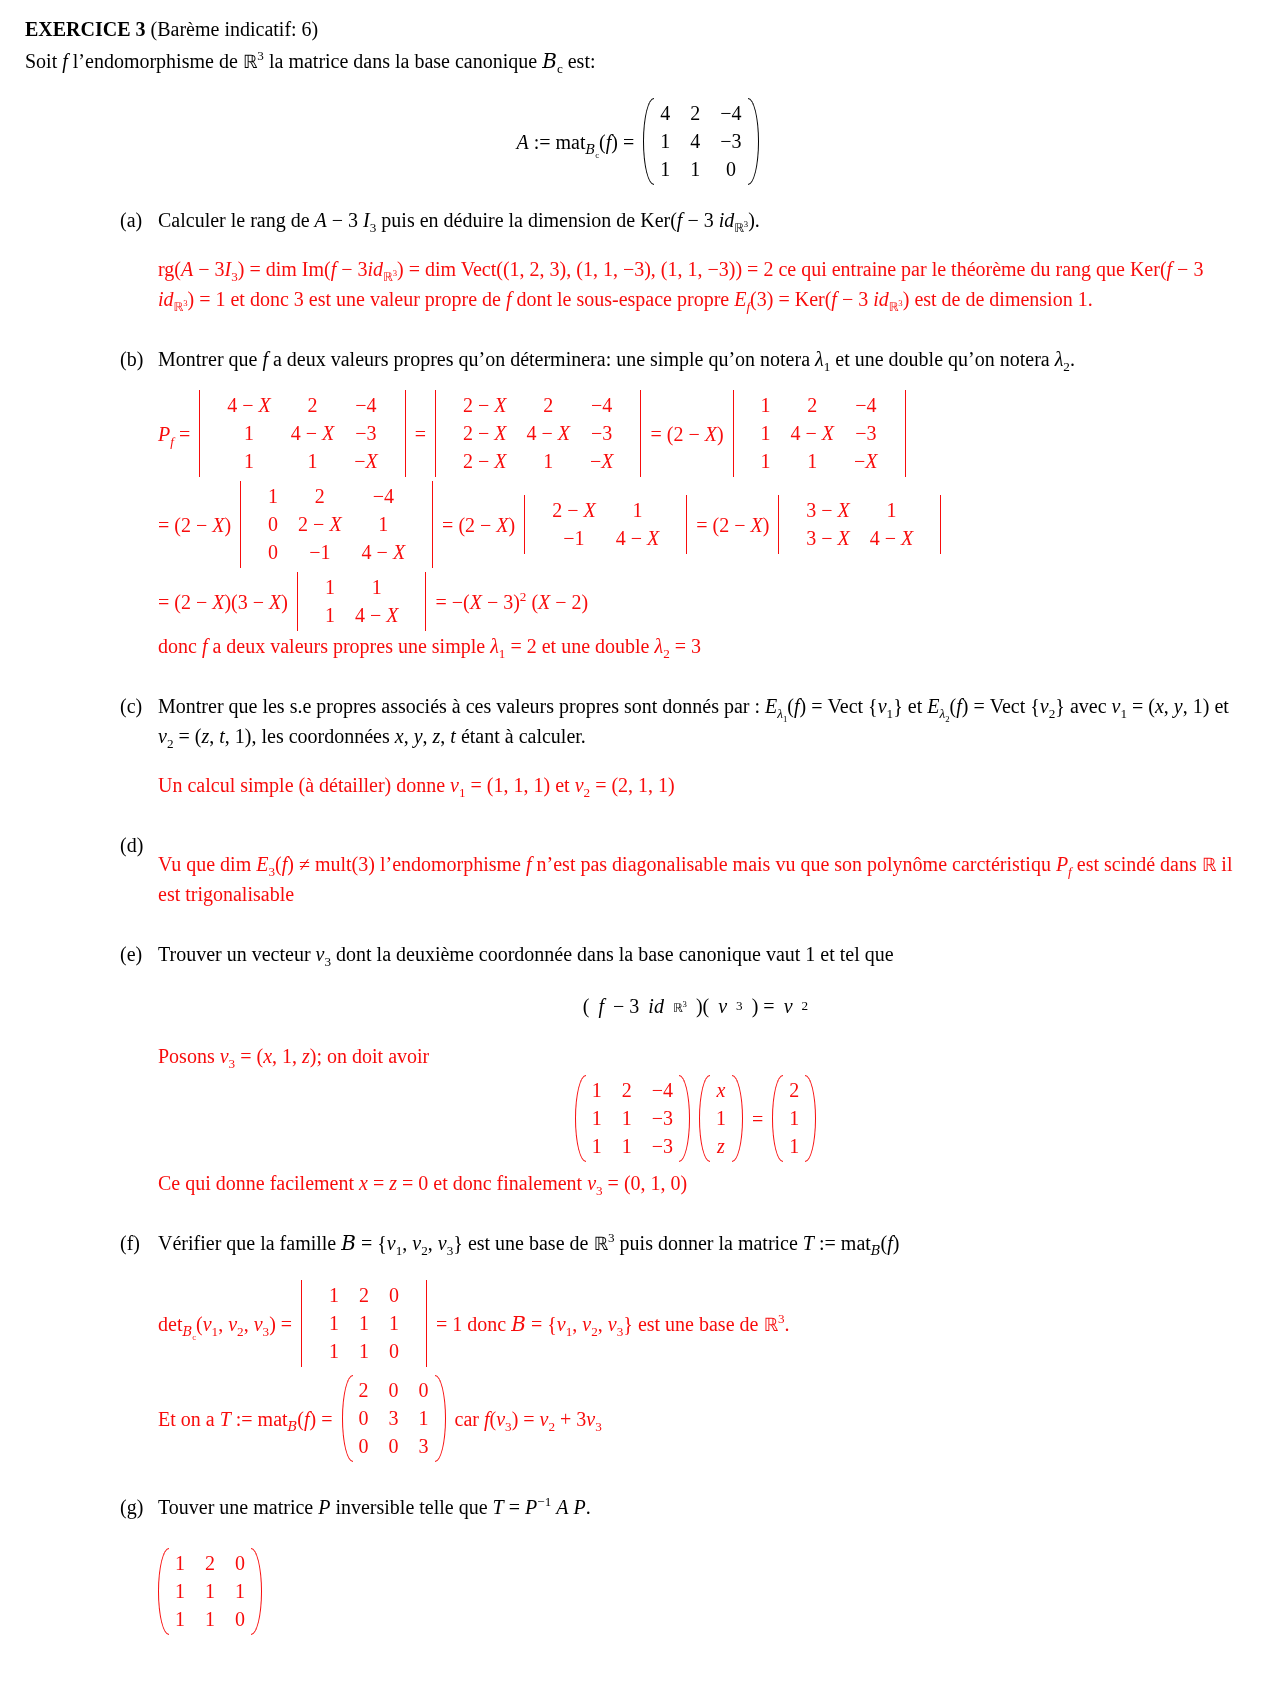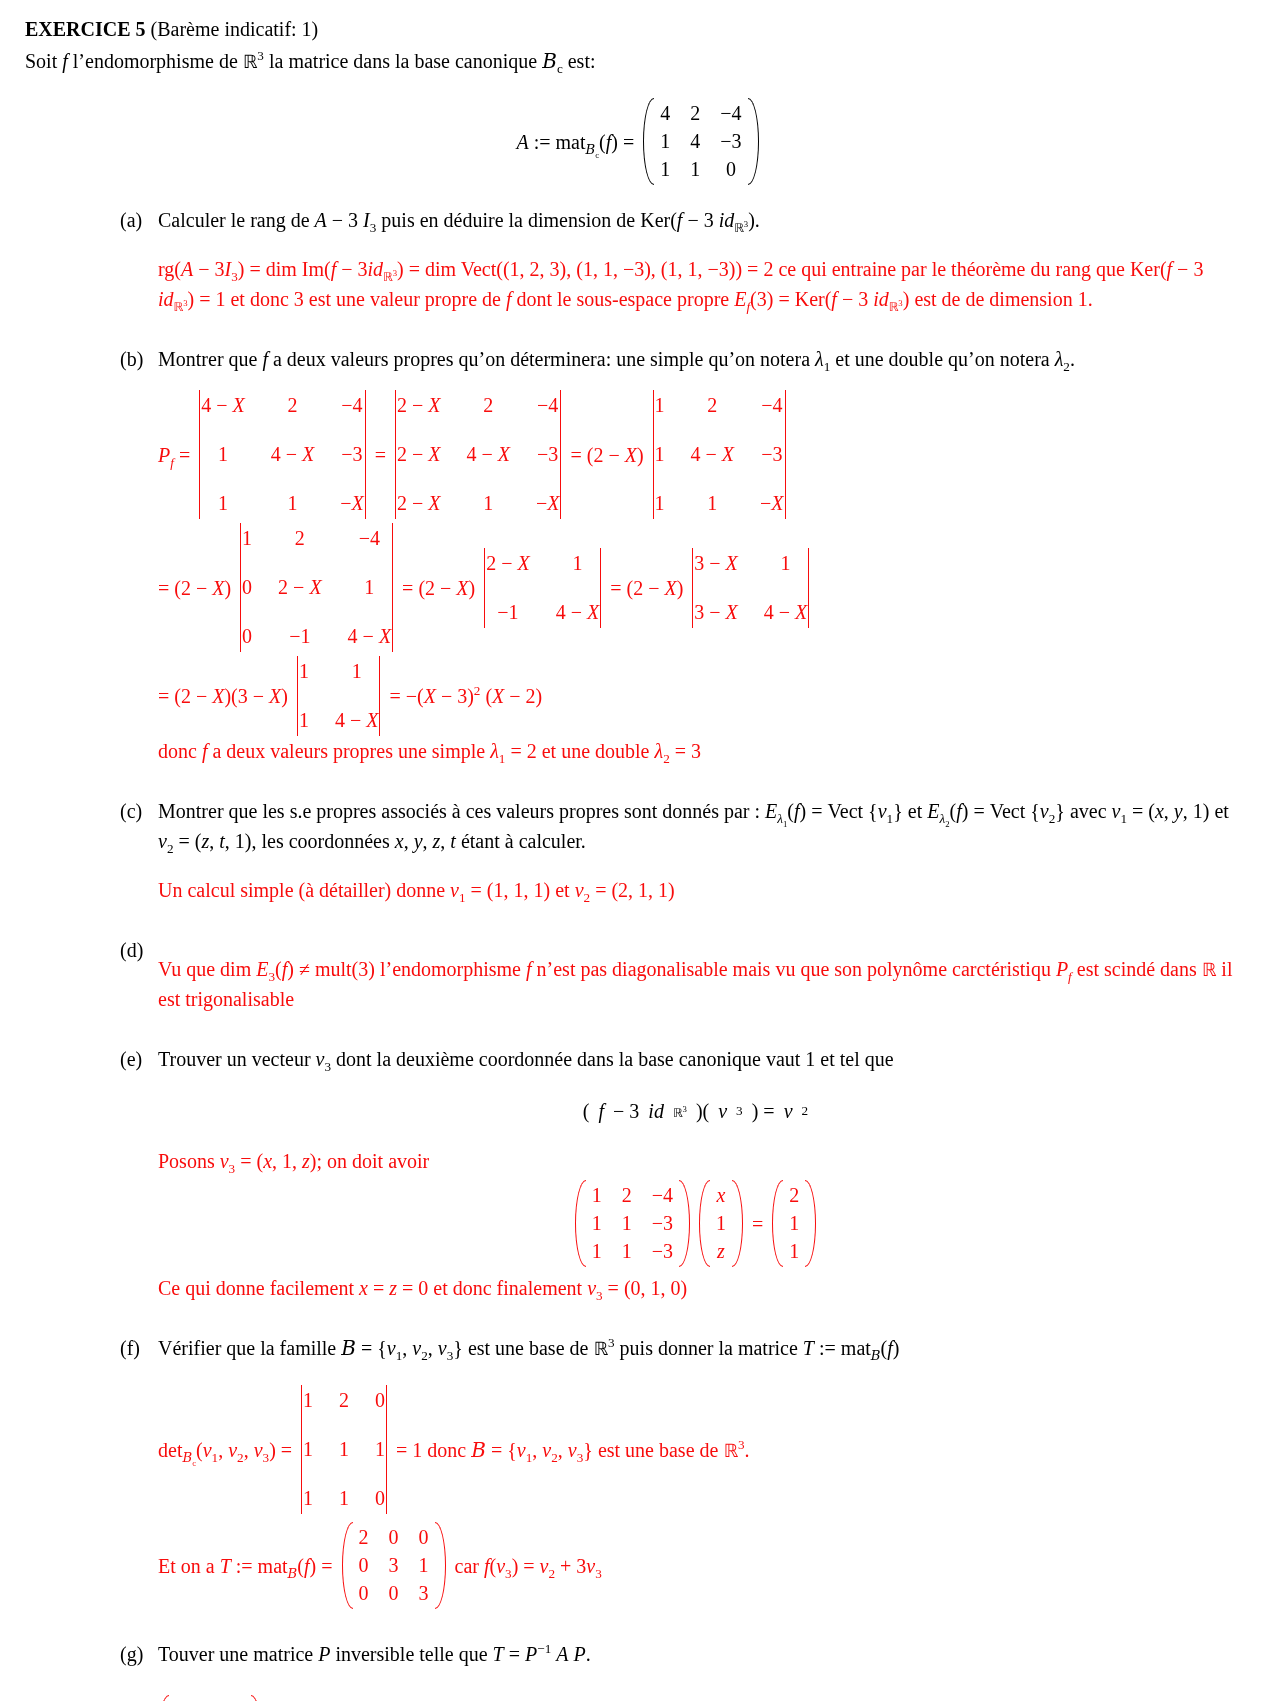--- a/index.html
+++ b/index.html
@@ -24,42 +24,42 @@
   .item-label { flex:0 0 38px; }
   .item-body { flex:1; max-width:1075px; }
   .answer { margin-top:19px; }
 
   
   .ceq { display:flex; justify-content:center; align-items:center; gap:9px; margin:22px 0 20px 0; }
 
   
   .grid { display:grid; column-gap:18px; row-gap:3px; justify-items:center; align-items:center; }
   .mc { white-space:nowrap; line-height:1.25; padding:0 1px; }
-  .det { border-left:1.6px solid currentColor; border-right:1.6px solid currentColor; padding:3px 0;gap:24px; }
+  .det { border-left:1.6px solid currentColor; border-right:1.6px solid currentColor; padding:3px 26px; }
   .mat { display:inline-flex; align-items:stretch; }
   .mat .grid { padding:3px 5px; }
   .par { flex:0 0 auto; width:10px; }
   .pl { border:1.7px solid currentColor; border-right:none;
         border-radius:100% 0 0 100% / 50% 0 0 50%; }
   .pr { border:1.7px solid currentColor; border-left:none;
         border-radius:0 100% 100% 0 / 0 50% 50% 0; }
 
   
   .eqrow { display:flex; align-items:center; gap:9px; margin-top:4px; flex-wrap:nowrap; }
   .mathblock { margin-top:16px; }
   .concl { }
   .nowrap { white-space:nowrap; }
 </style>
 </head>
 <body>
 
 <div class="page">
 
   <div class="titleline">
-    <span class="bold">EXERCICE 5</span><span> (Barème indicatif: 1)</span>
+    <span class="bold">EXERCICE 3</span><span> (Barème indicatif: 6)</span>
   </div>
   <div class="intro">Soit <i>f</i> l’endomorphisme de <span class="dbl">ℝ</span><sup>3</sup> la matrice dans la base canonique <i class="cal">B</i><sub>c</sub> est:</div>
 
   <div class="ceq">
     <span class="nowrap"><i>A</i> := mat<sub><i class="cal">B</i><sub>c</sub></sub>(<i>f</i>) =</span>
     <span class="mat">
       <span class="par pl"></span>
       <span class="grid" style="grid-template-columns: repeat(3, auto);">
           <span class="mc">4</span>
           <span class="mc">2</span>

